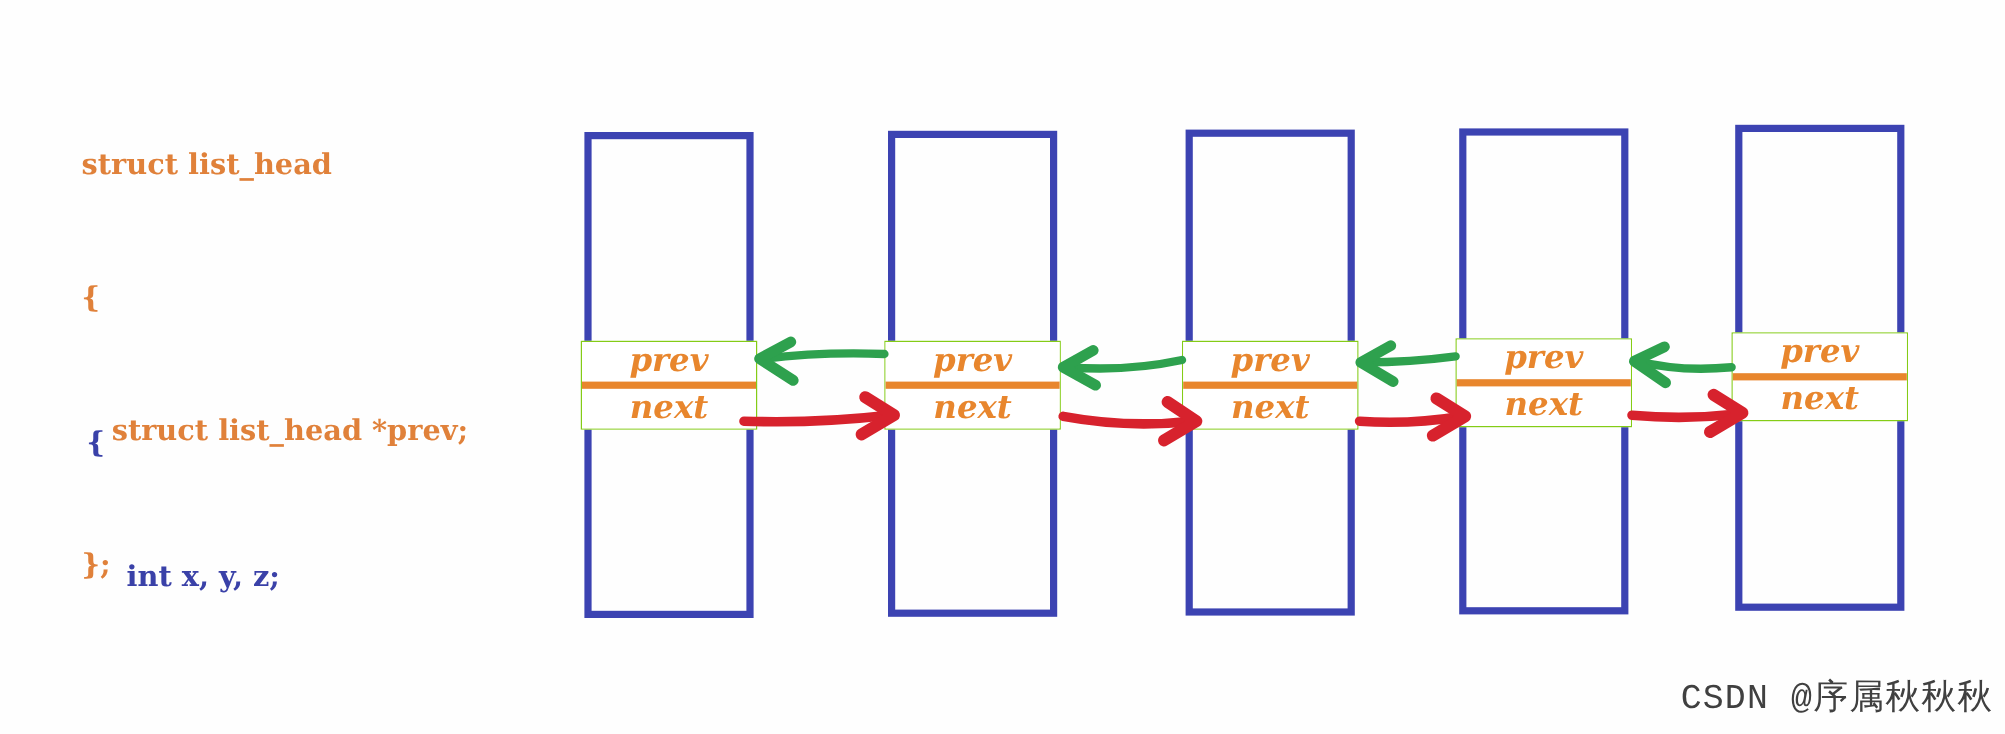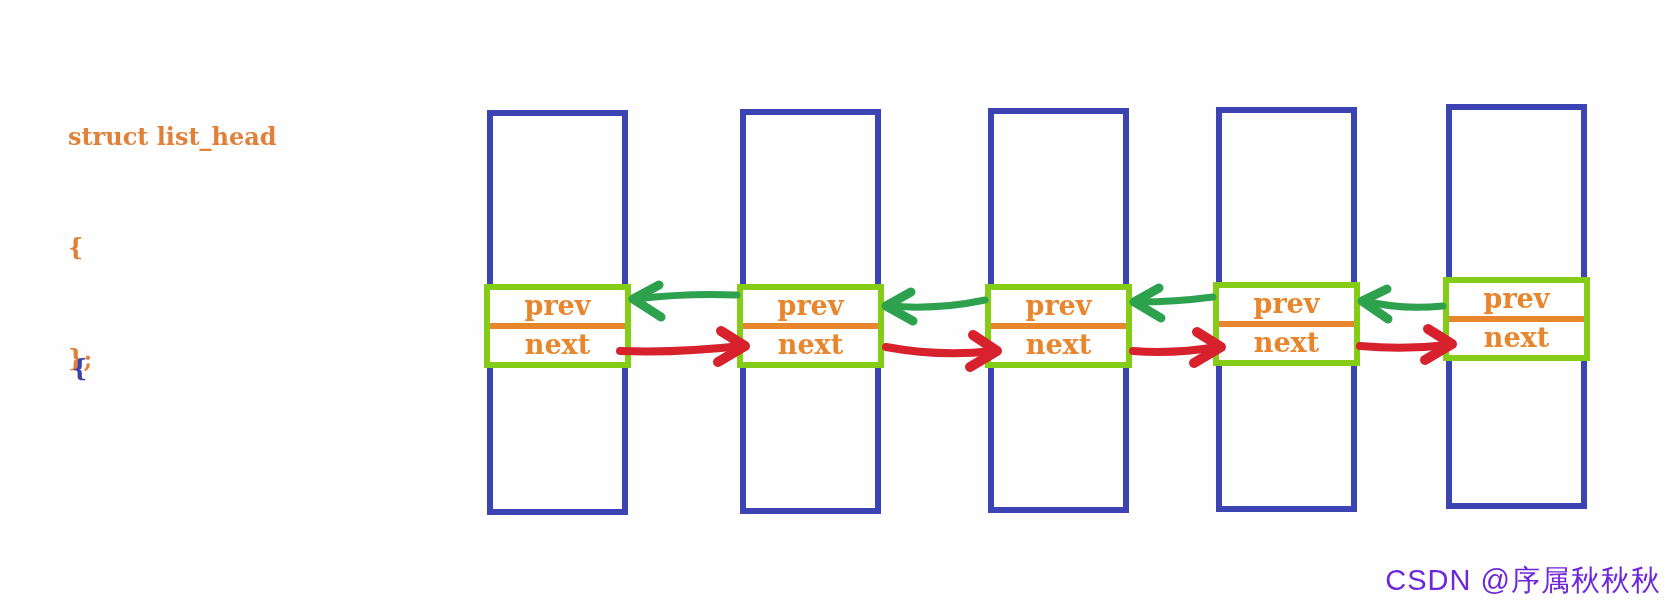--- a/index.html
+++ b/index.html
@@ -15,49 +15,51 @@
   .code1{left:68px;top:44px;color:#E0813A;}
   .code2{left:72px;top:276px;color:#3A41A8;}
   
   .node{position:absolute;box-sizing:border-box;width:141px;height:405px;border:6px solid #3C43B2;background:transparent;}
   .n1{left:487px;top:110px;}
   .n2{left:740px;top:109px;}
   .n3{left:988px;top:108px;}
   .n4{left:1216px;top:107px;}
   .n5{left:1446px;top:104px;}
   
-  .cellbox{position:absolute;box-sizing:border-box;width:147px;border:6px solid #84cc16;background:#ffffff;}
+  .cellbox{position:absolute;box-sizing:border-box;width:147px;border:1px solid #84cc16;background:#ffffff;font-style:italic;}
   .b1{left:484px;top:284px;}
   .b2{left:737px;top:284px;}
   .b3{left:985px;top:284px;}
   .b4{left:1213px;top:282px;}
   .b5{left:1443px;top:277px;}
   .cell{height:33px;line-height:32px;text-align:center;
         font-size:27px;font-weight:bold;color:#E8862D;background:#ffffff;}
   .cell.next{border-top:6px solid #E8862D;}
   
   .arrows{position:absolute;left:0;top:0;pointer-events:none;}
   
   .watermark{position:absolute;right:10px;top:561px;
-    font-family:Liberation Sans, sans-serif;
-    font-size:29px;color:#6d28d9;letter-spacing:1px;}
+    font-family:Liberation Mono, monospace;
+    font-size:29px;color:#404040;letter-spacing:1px;}
 </style>
 </head>
 <body>
 
 <div class="canvas">
 
   <div class="code code1">
     <div>struct list_head</div>
     <div>{</div>
+    <div>   struct list_head *prev;</div>
     <div>};</div>
   </div>
 
   <div class="code code2">
     <div>{</div>
+    <div>    int x, y, z;</div>
     
     
     
   </div>
 
   <div class="node n1"></div>
   <div class="node n2"></div>
   <div class="node n3"></div>
   <div class="node n4"></div>
   <div class="node n5"></div>

